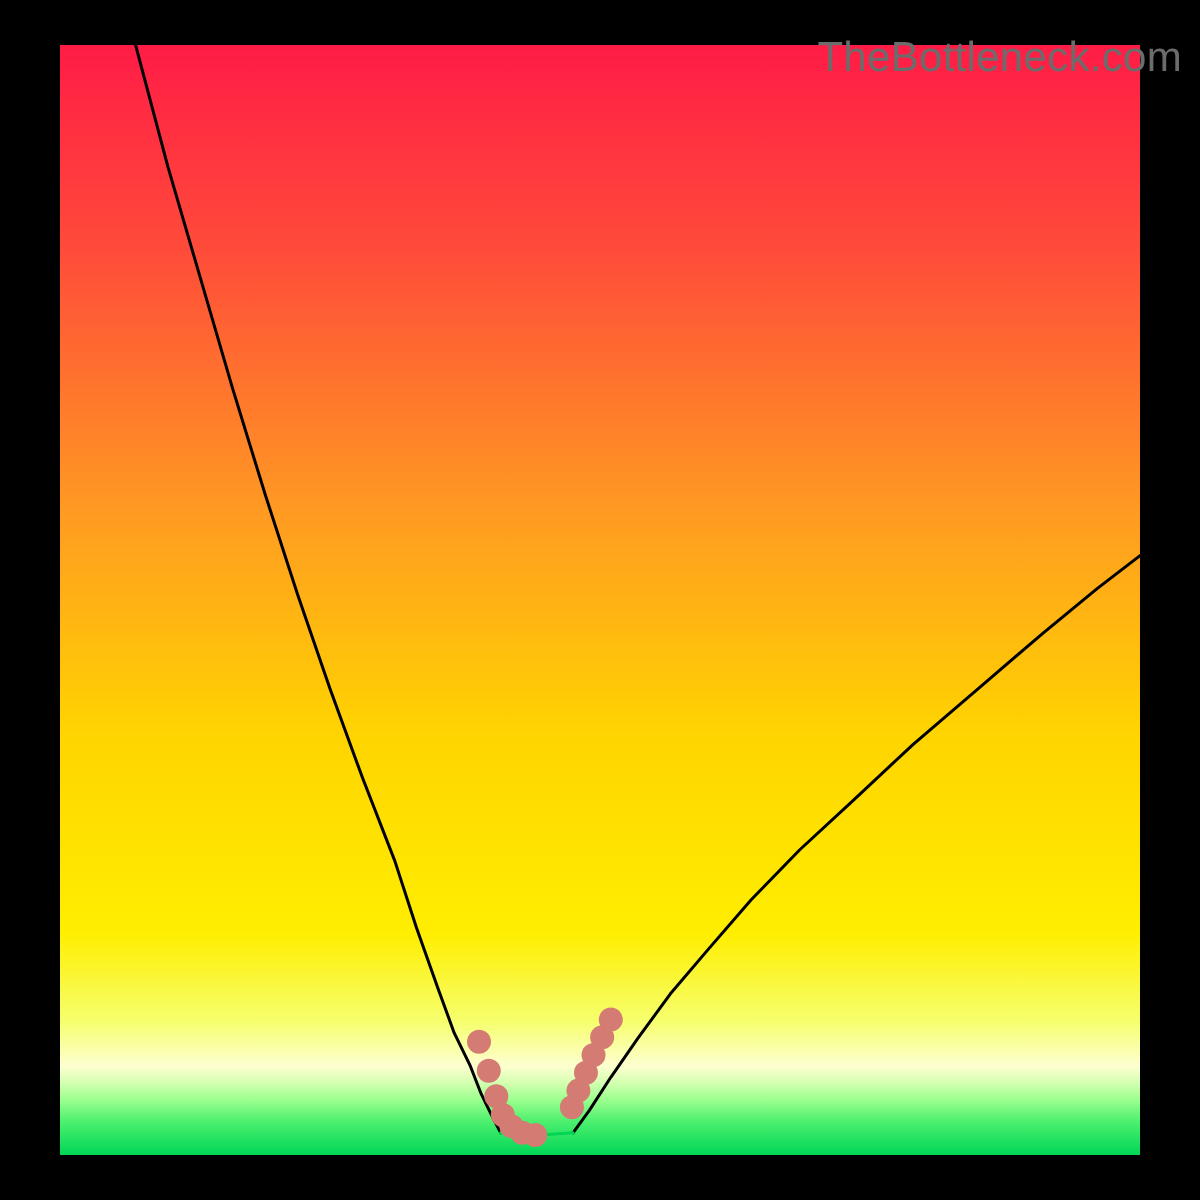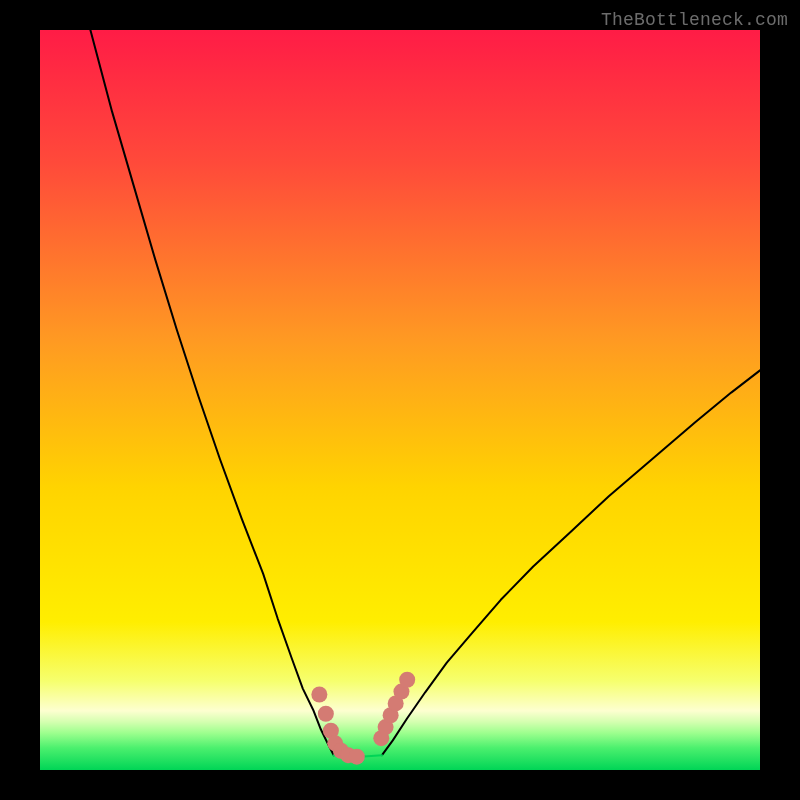--- a/index.html
+++ b/index.html
@@ -12,28 +12,27 @@
     font-family: Arial, Helvetica, sans-serif;
   }
   .stage {
     position: relative;
     width: 800px;
     height: 800px;
     background: #000;
   }
   .watermark {
     position: absolute;
-    top: 10px;
+    top: 22px;
     right: 12px;
     color: #6c6c6c;
-    font-size: 18px;
+    font-size: 28px;
     letter-spacing: 0.2px;
     z-index: 5;
     user-select: none;
-    font-family: Liberation Mono, monospace;
   }
   
   .plot {
     position: absolute;
     left: 40px;
     top: 30px;
     width: 720px;
     height: 740px;
   }
   .plot svg {

